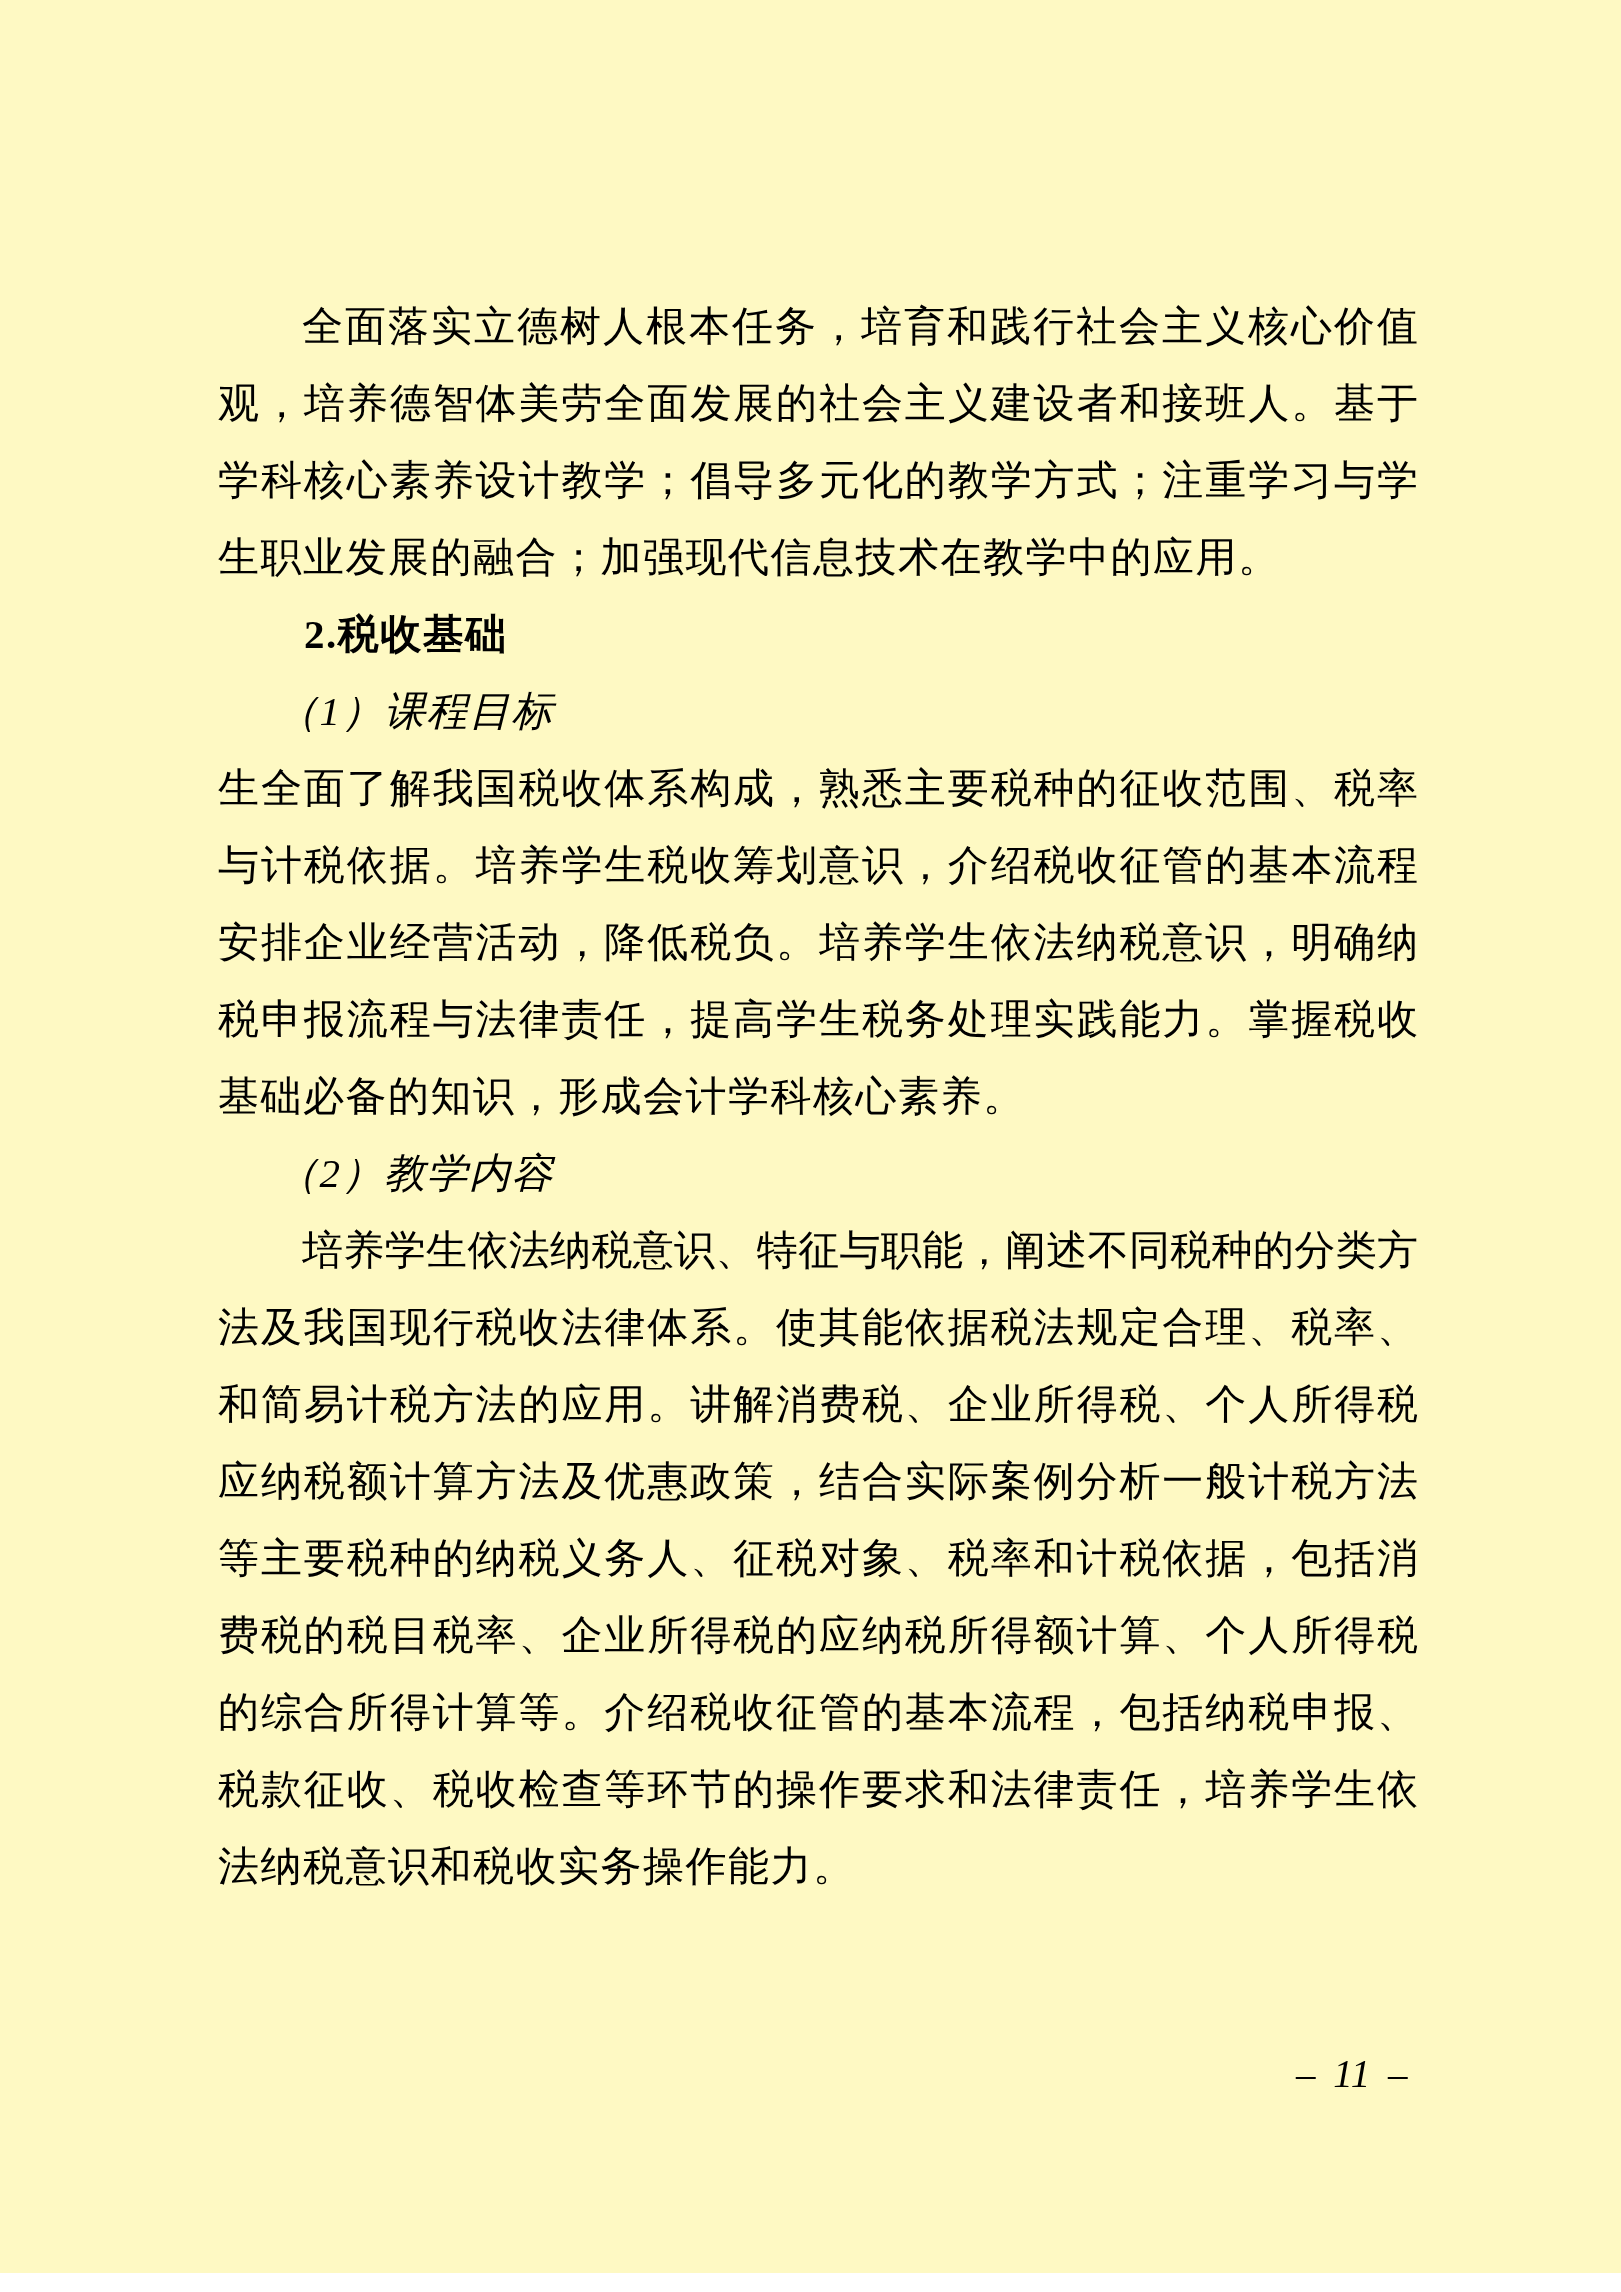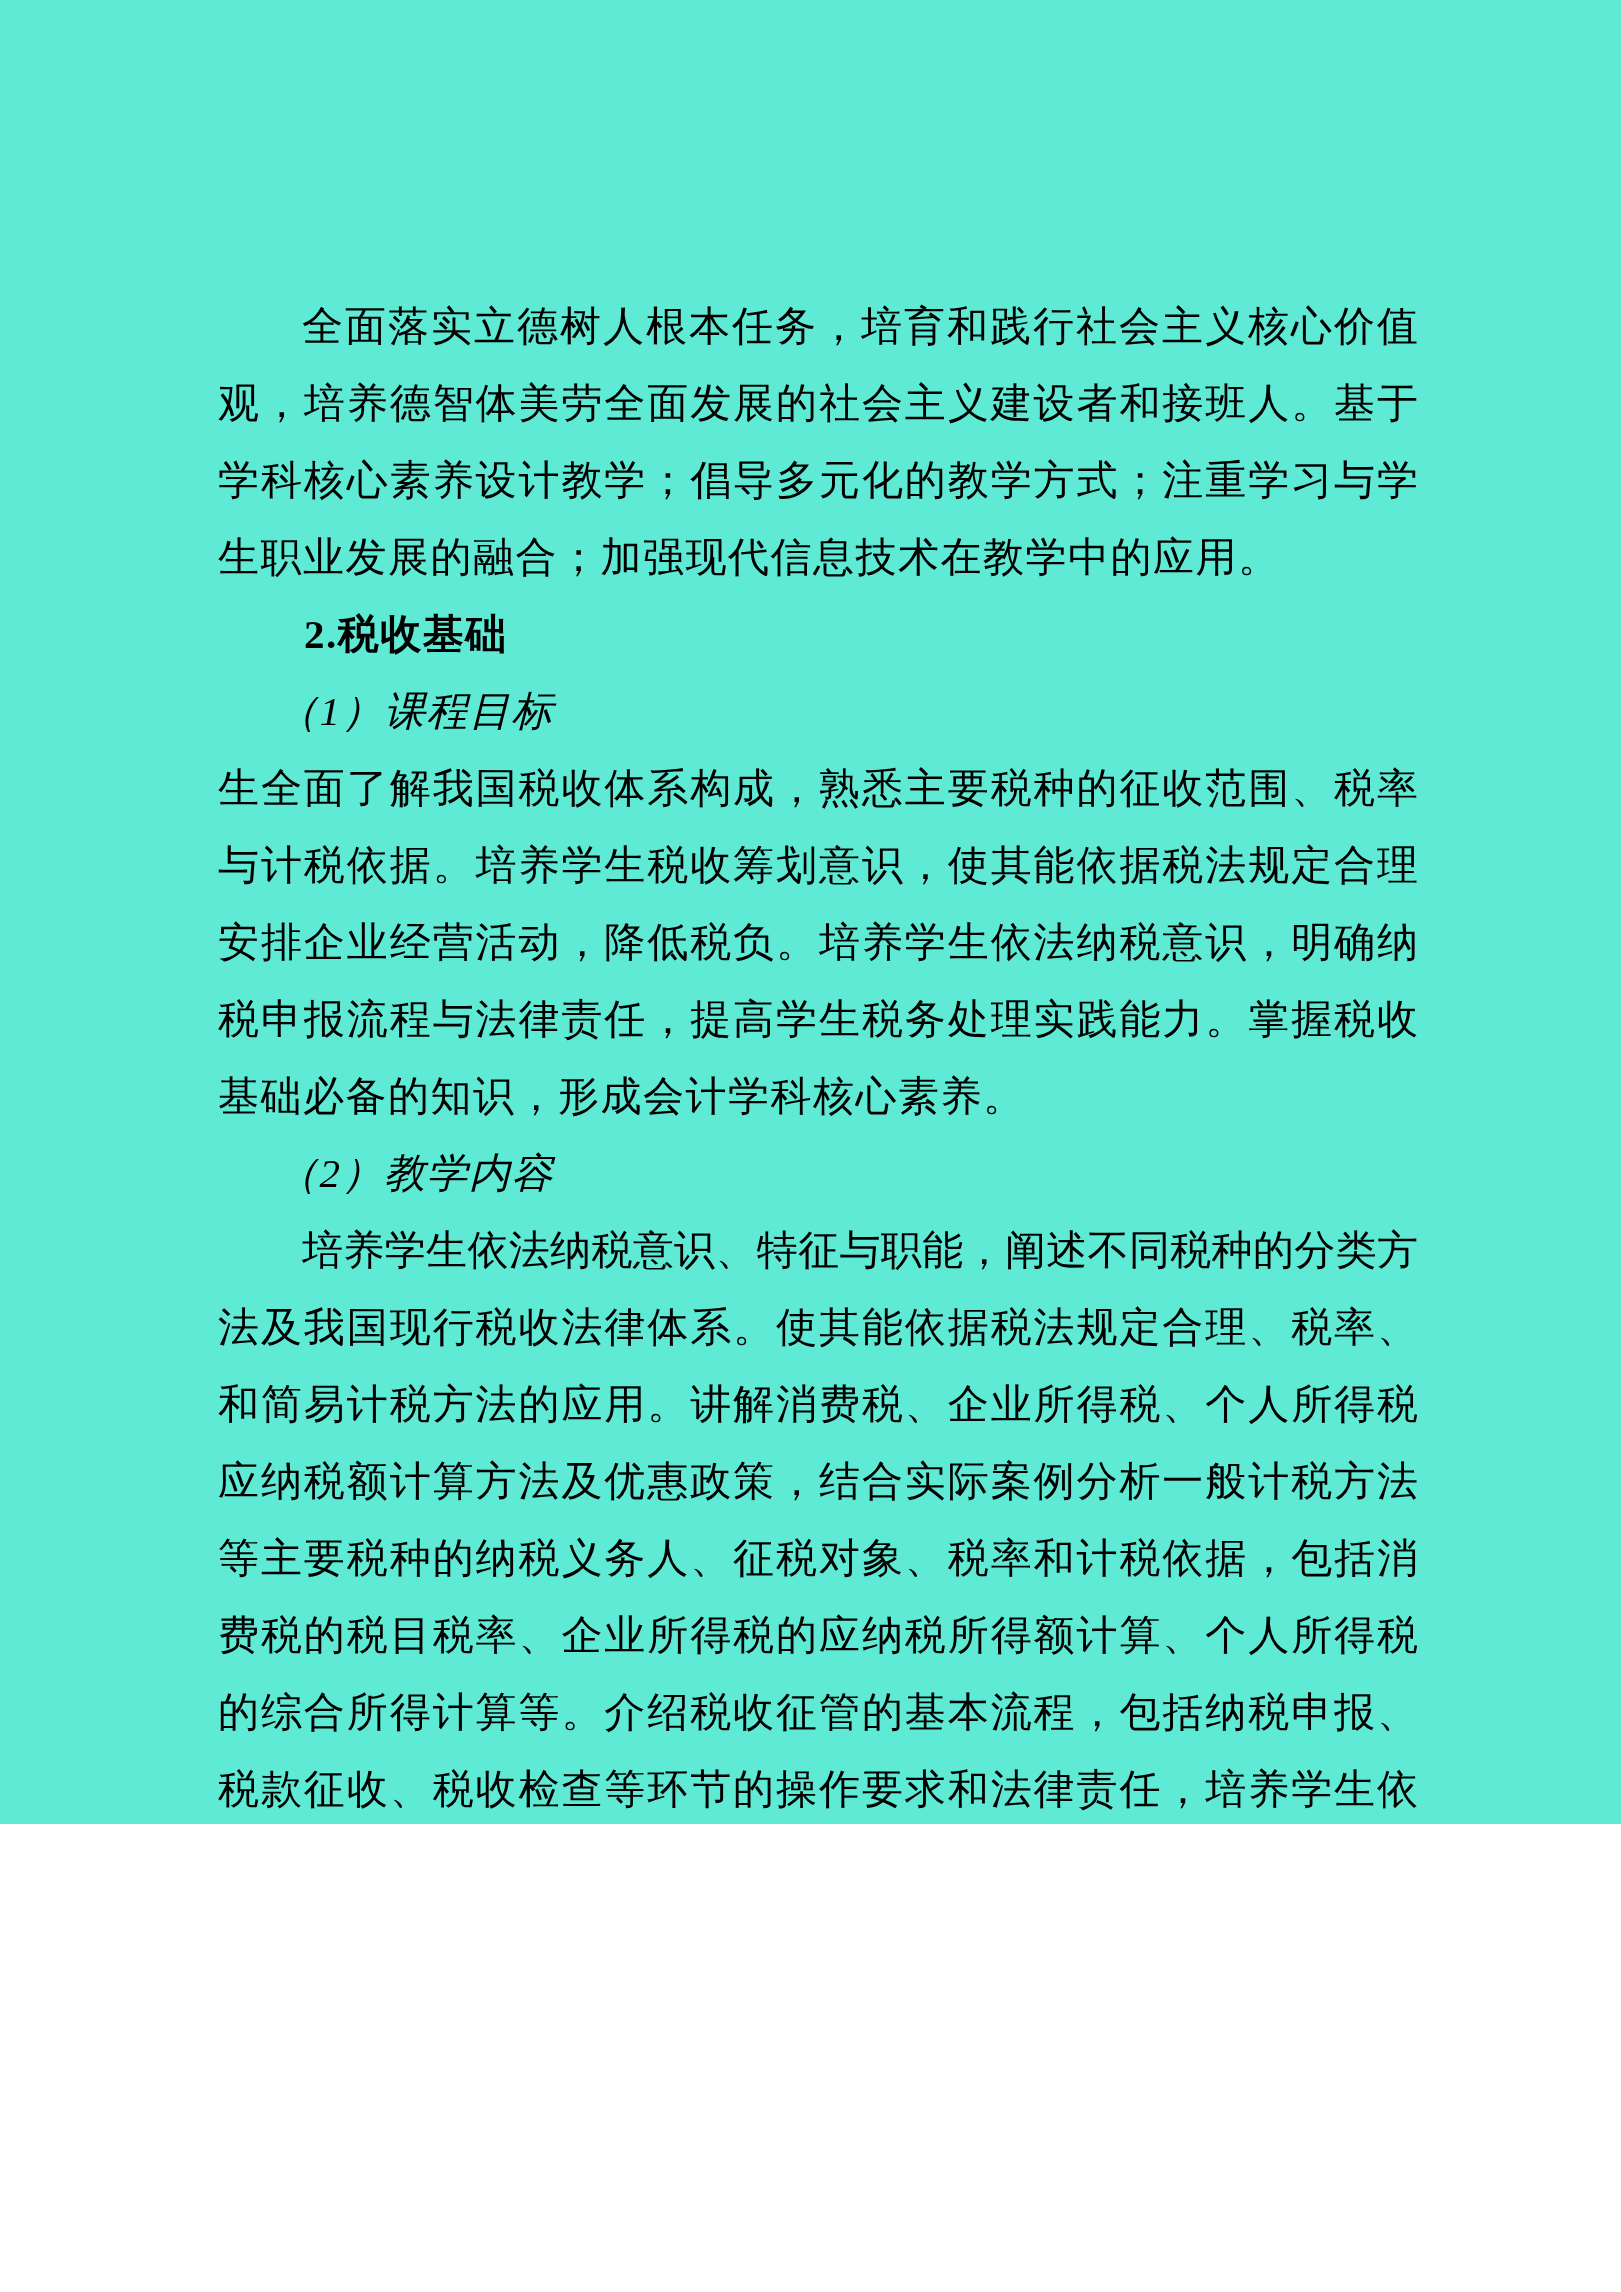--- a/index.html
+++ b/index.html
@@ -3,22 +3,22 @@
 <meta charset="utf-8">
 <style>
   html, body {
     margin: 0;
     padding: 0;
     background: #ffffff;
   }
   .page {
     position: relative;
     width: 1621px;
-    height: 1824px;
-    background: #5eead4;
+    height: 2273px;
+    background: #fef9c3;
     color: #000000;
     font-family: "Liberation Serif", "DejaVu Serif", serif;
     overflow: hidden;
   }
   .text-block {
     position: absolute;
     left: 218px;
     top: 288px;
     width: 1200px;
   }
@@ -72,21 +72,21 @@
 
     <p class="l j ind">全面落实立德树人根本任务，培育和践行社会主义核心价值</p>
     <p class="l j">观，培养德智体美劳全面发展的社会主义建设者和接班人。基于</p>
     <p class="l j">学科核心素养设计教学；倡导多元化的教学方式；注重学习与学</p>
     <p class="l last">生职业发展的融合；加强现代信息技术在教学中的应用。</p>
 
     <p class="l head">2.税收基础</p>
 
     <p class="l sub">（1）课程目标</p>
     <p class="l j">生全面了解我国税收体系构成，熟悉主要税种的征收范围、税率</p>
-    <p class="l j">与计税依据。培养学生税收筹划意识，使其能依据税法规定合理</p>
+    <p class="l j">与计税依据。培养学生税收筹划意识，介绍税收征管的基本流程</p>
     <p class="l j">安排企业经营活动，降低税负。培养学生依法纳税意识，明确纳</p>
     <p class="l j">税申报流程与法律责任，提高学生税务处理实践能力。掌握税收</p>
     <p class="l last">基础必备的知识，形成会计学科核心素养。</p>
 
     <p class="l sub">（2）教学内容</p>
     <p class="l j ind">培养学生依法纳税意识、特征与职能，阐述不同税种的分类方</p>
     <p class="l j">法及我国现行税收法律体系。使其能依据税法规定合理、税率、</p>
     <p class="l j">和简易计税方法的应用。讲解消费税、企业所得税、个人所得税</p>
     <p class="l j">应纳税额计算方法及优惠政策，结合实际案例分析一般计税方法</p>
     <p class="l j">等主要税种的纳税义务人、征税对象、税率和计税依据，包括消</p>

